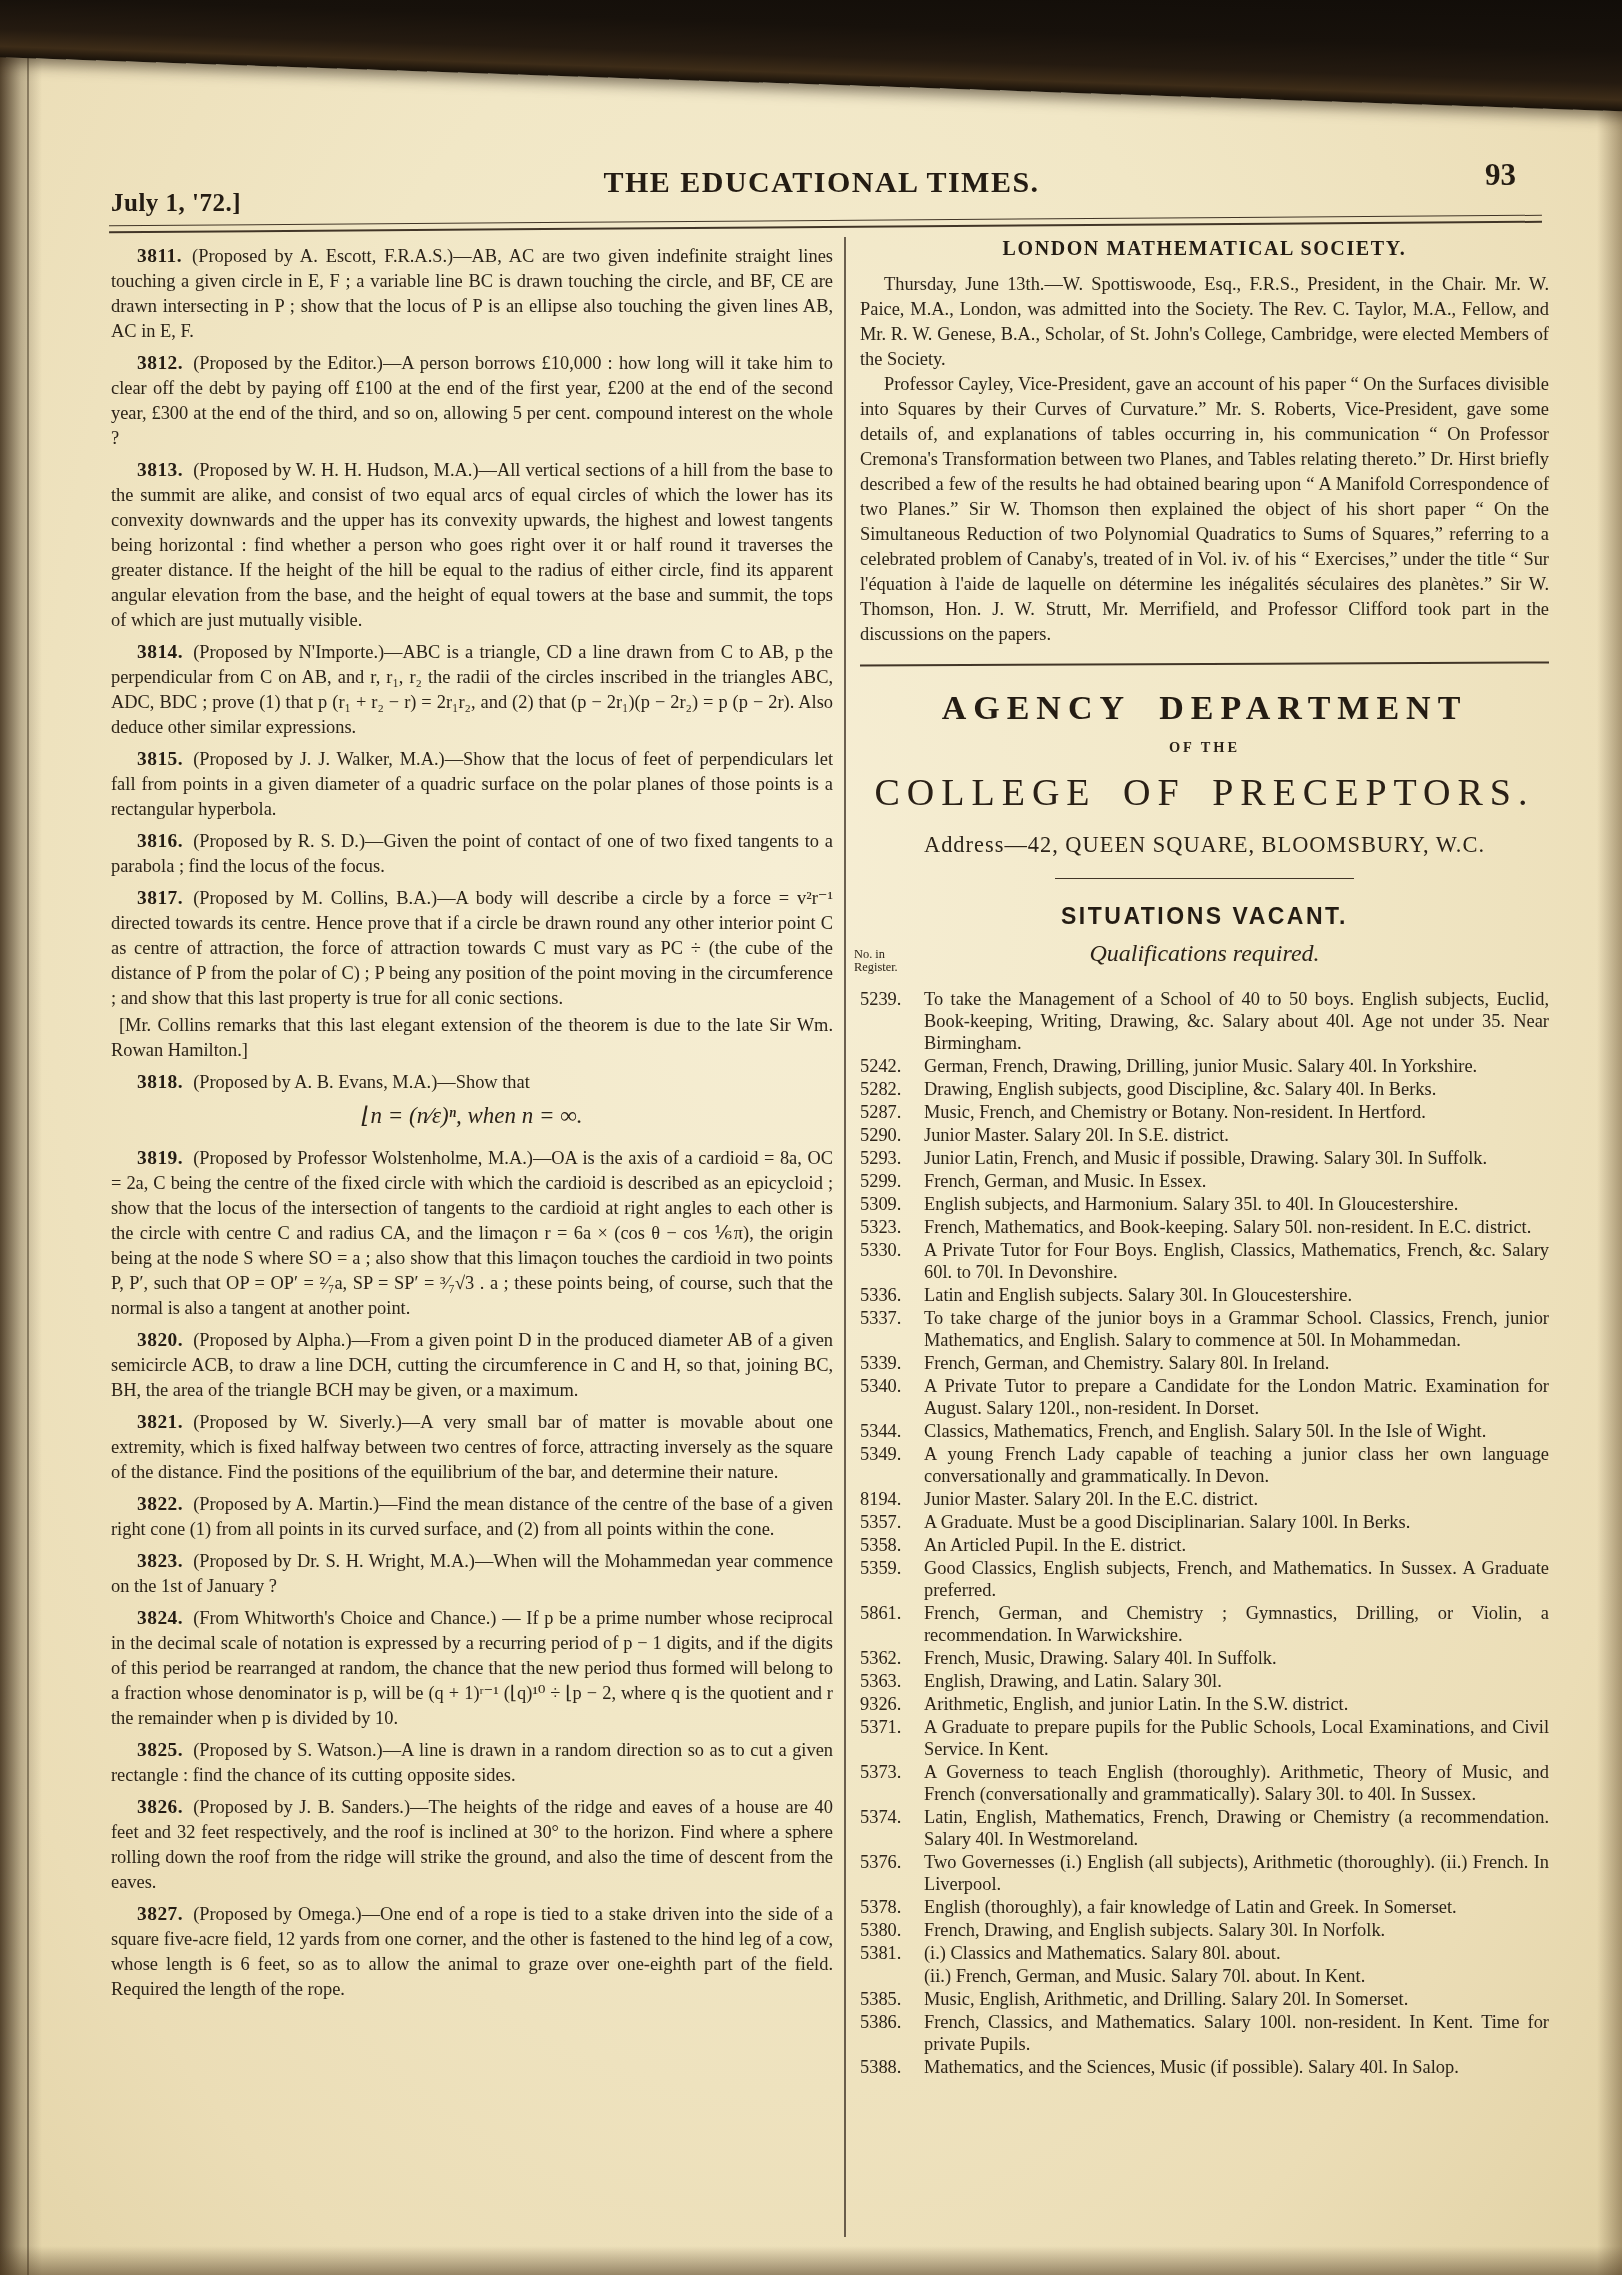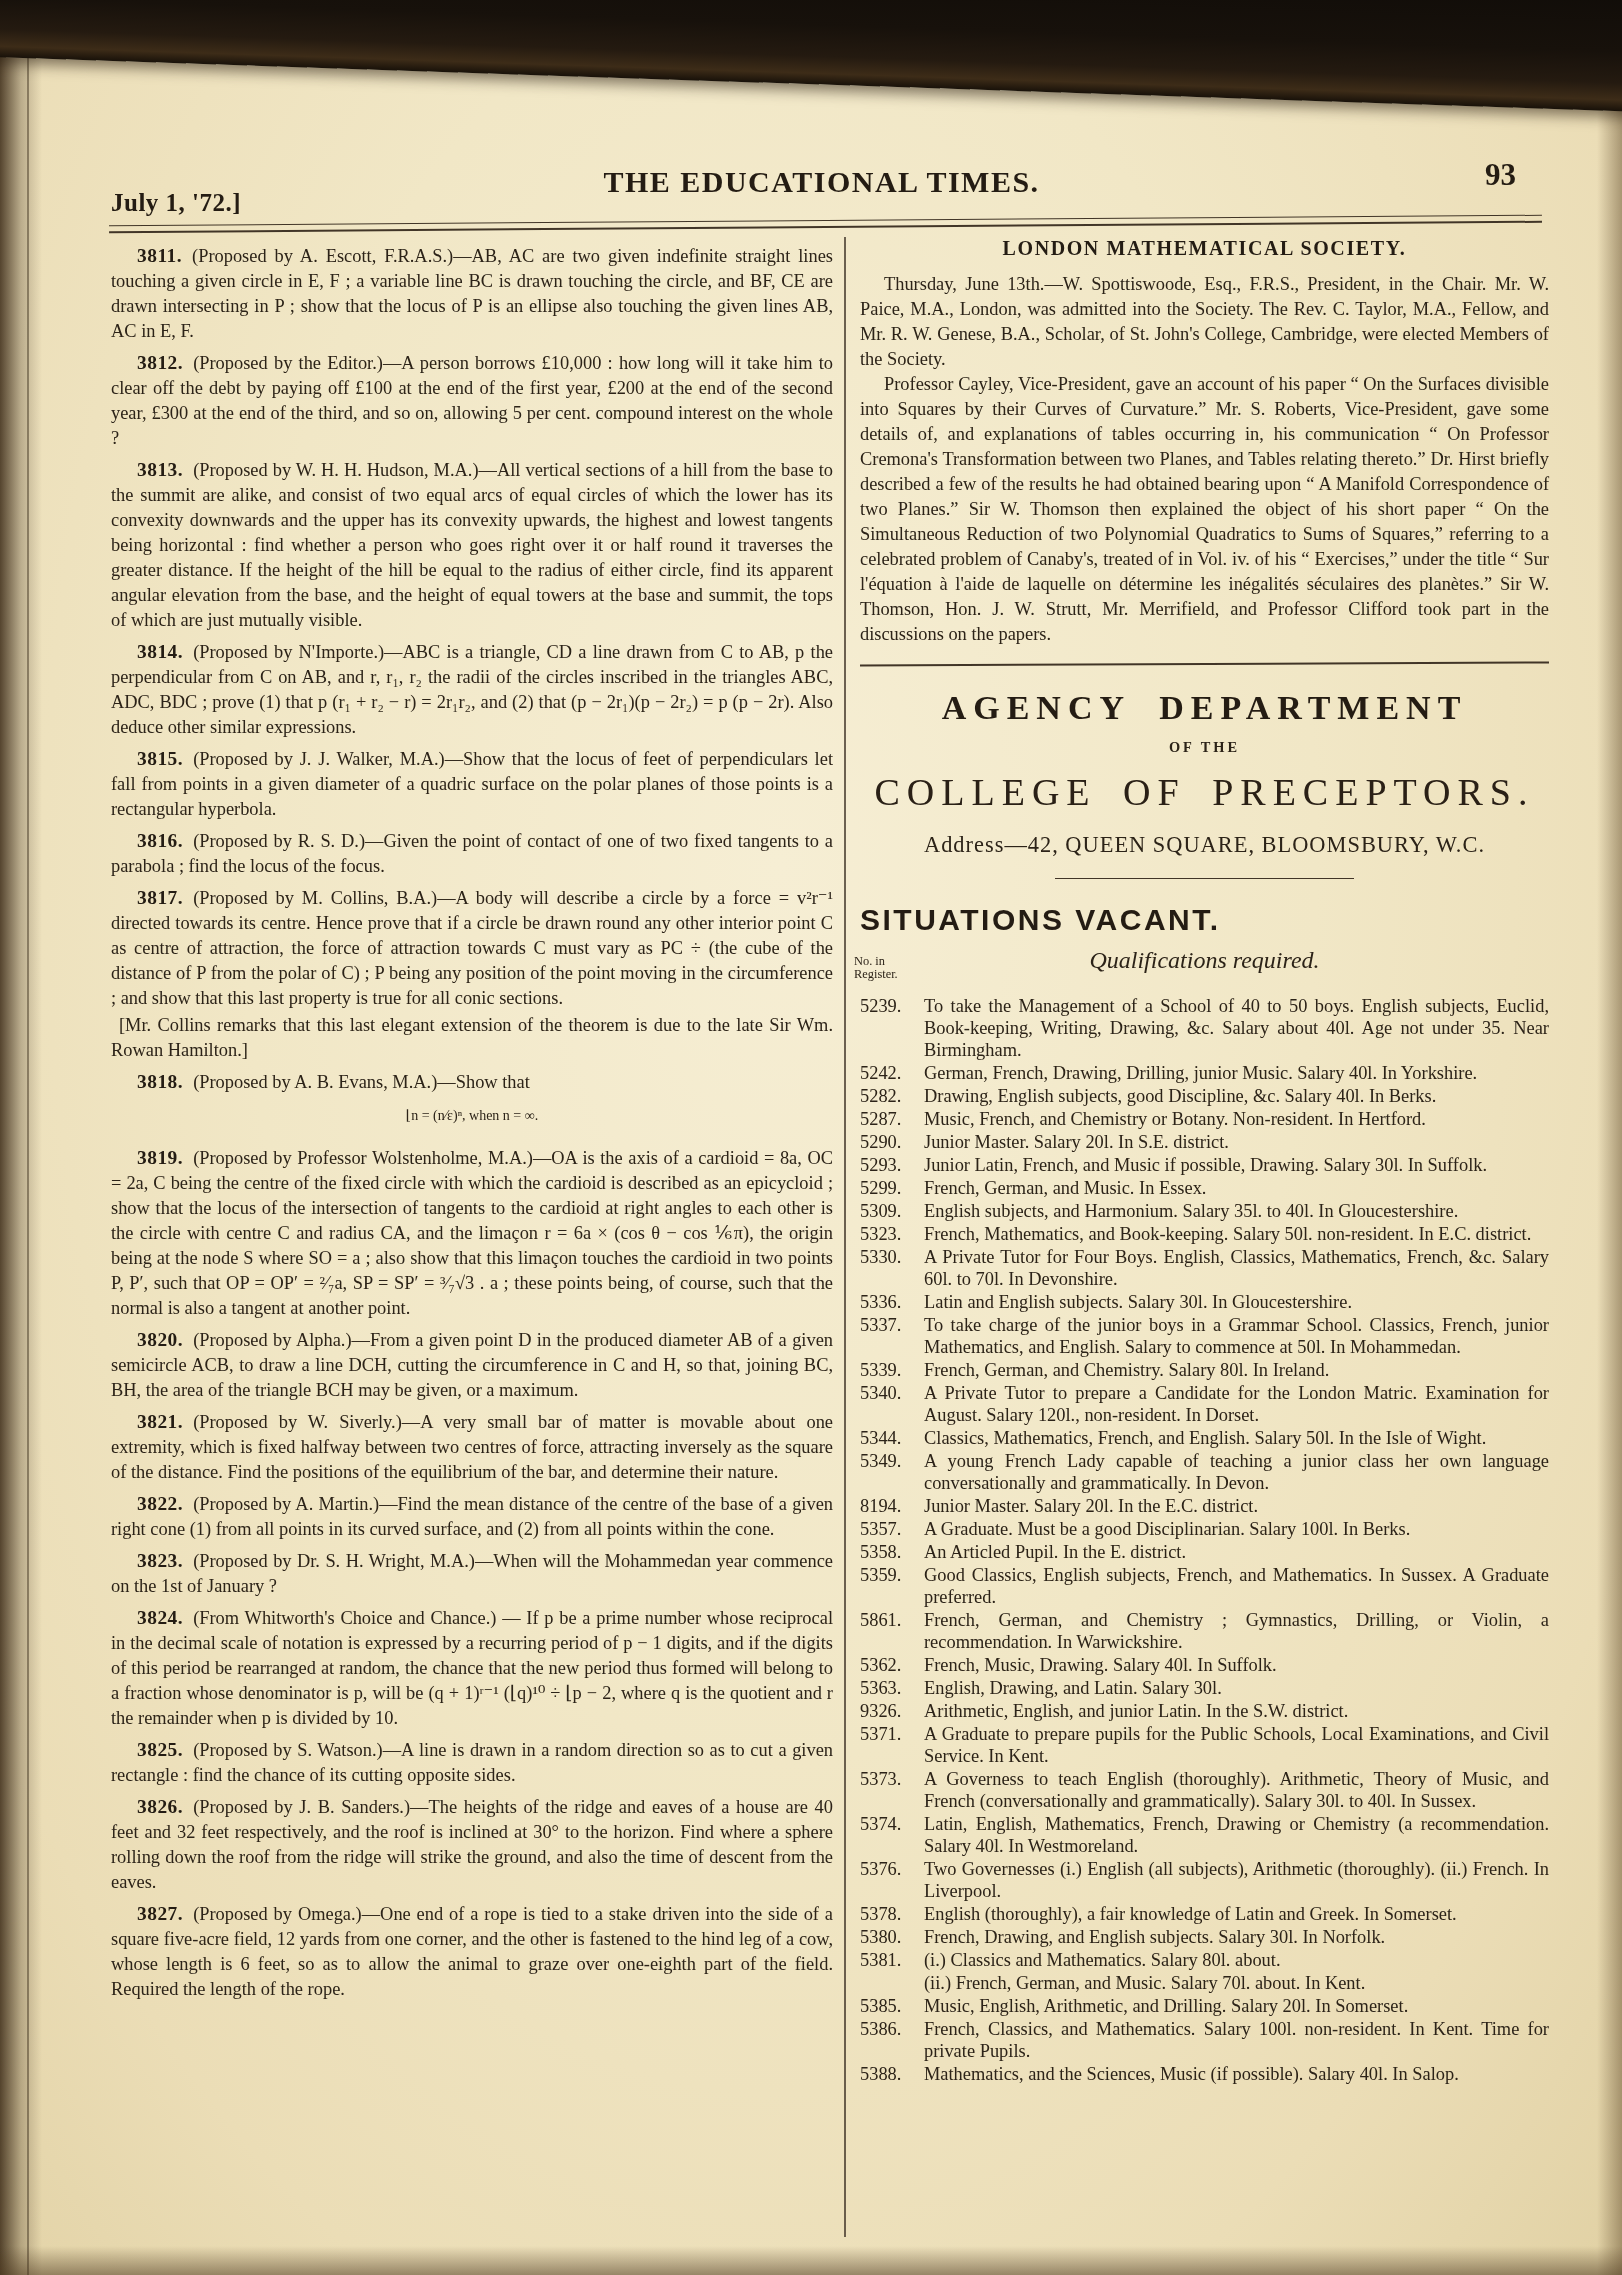--- a/index.html
+++ b/index.html
@@ -30,39 +30,39 @@
                border-top:1.5px solid #413527;border-bottom:2.5px solid #413527;transform:rotate(-0.42deg);}
 
   
   .col-divider{position:absolute;left:844px;top:237px;width:1.6px;height:2000px;background:rgba(62,50,38,.75);}
   .col-left{position:absolute;left:111px;top:243px;width:722px;}
   .col-right{position:absolute;left:860px;top:237px;width:689px;}
 
   
   .prob{margin:0 0 6px 0;font-size:18.4px;line-height:25px;text-align:justify;text-indent:26px;}
   .prob-num{font-weight:bold;font-size:19.4px;letter-spacing:0.5px;margin-right:10px;color:#241c13;}
-  .prob-formula{display:block;text-indent:0;text-align:center;font-size:14px;margin:8px 0 17px 0;}
+  .prob-formula{display:block;text-indent:0;text-align:center;font-size:23px;margin:8px 0 17px 0;font-style:italic;}
   .prob-note{display:block;text-indent:8px;margin-top:2px;}
 
   
   .lms-title{margin:0 0 12px 0;text-align:center;font-size:20px;font-weight:bold;letter-spacing:1.6px;color:#241c13;}
   .lms-p{margin:0;font-size:18.4px;line-height:25px;text-align:justify;text-indent:24px;}
   .section-rule{margin:16px 0 24px 0;border-top:2.2px solid #413527;transform:rotate(-0.25deg);}
 
   
   .agency{text-align:center;}
   .agency-title{font-size:34px;font-weight:bold;letter-spacing:7px;color:#241c13;word-spacing:14px;}
   .agency-ofthe{margin-top:12px;font-size:14.4px;font-weight:bold;letter-spacing:3px;}
   .agency-college{margin-top:14px;font-size:38px;letter-spacing:7px;word-spacing:10px;color:#2a2016;}
   .agency-address{margin-top:18px;font-size:22.4px;letter-spacing:1px;}
   .short-rule{margin:20px auto 24px auto;width:299px;border-top:1.6px solid #413527;}
 
   
-  .sv-title{font-family:"Liberation Sans","DejaVu Sans",sans-serif;
-            font-size:30px;font-weight:bold;letter-spacing:2.5px;color:#241c13;}
+  .sv-title{text-align:center;font-family:"Liberation Sans","DejaVu Sans",sans-serif;
+            font-size:23px;font-weight:bold;letter-spacing:2.5px;color:#241c13;}
   .sv-head{position:relative;margin-top:10px;height:44px;}
   .sv-no{position:absolute;left:-6px;top:8px;font-size:12.4px;line-height:13px;white-space:pre-line;}
   .sv-qual{position:absolute;left:0;right:0;top:0;text-align:center;font-style:italic;font-size:24px;}
   .vac-list{margin-top:4px;}
   .vac-row{display:flex;font-size:18.4px;line-height:22px;margin:0 0 1px 0;}
   .vac-num{flex:none;width:64px;}
   .vac-text{flex:1;text-align:justify;}
 </style>
 </head>
 <body>

